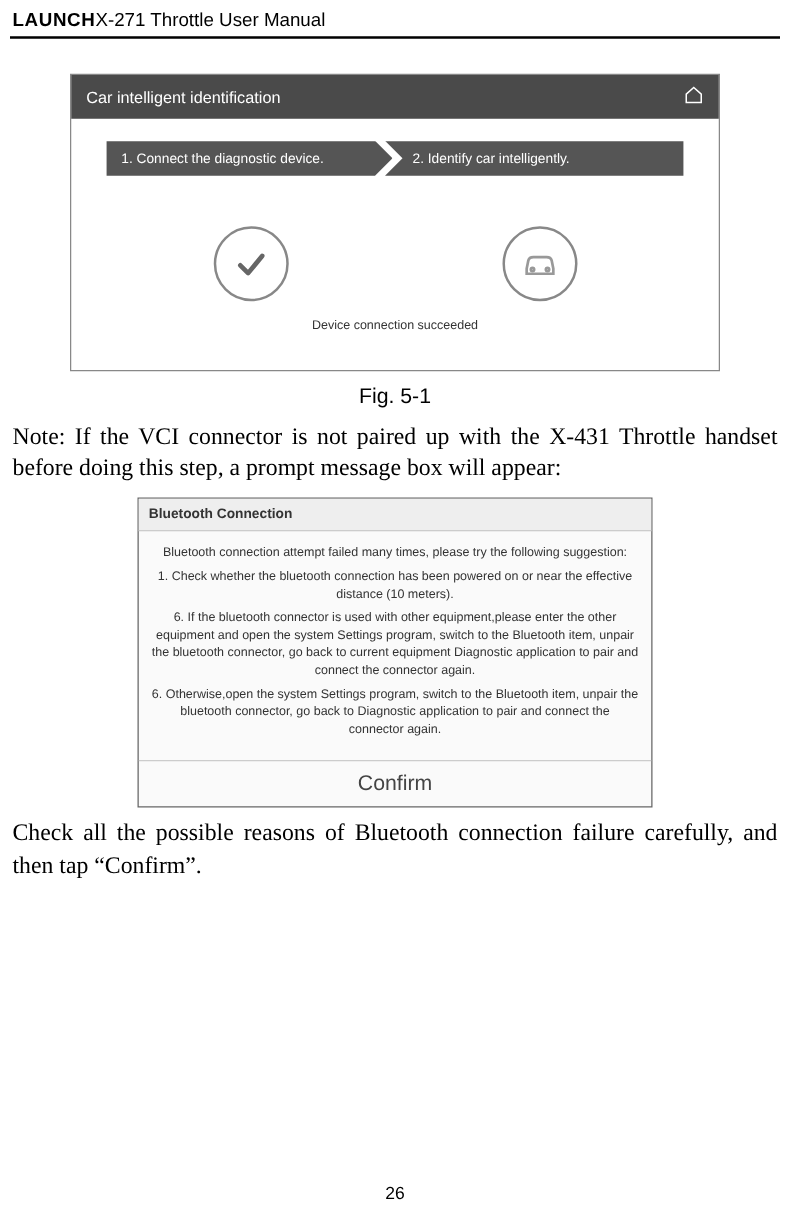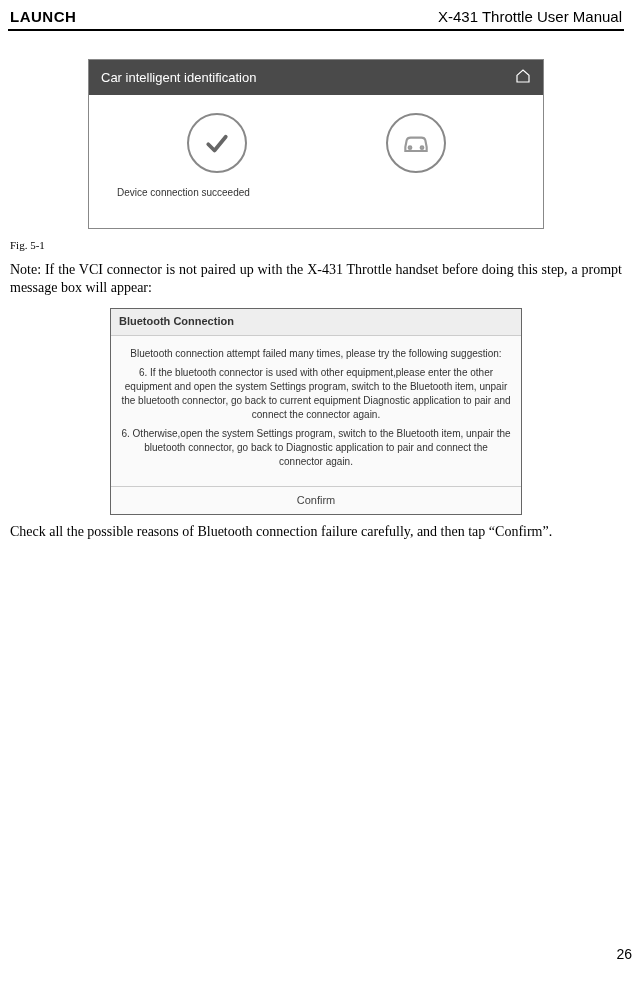--- a/index.html
+++ b/index.html
@@ -1,68 +1,72 @@
 <!DOCTYPE html>
 <html><head>
   <meta charset="utf-8">
   <style>
     * { margin: 0; padding: 0; box-sizing: border-box; }
     body { font-family: Arial, Helvetica, sans-serif; width: 632px; height: 982px; background: #fff; position: relative; }
-    .header { display: flex; justify-content: space-between; padding: 8px 10px 4px; font-size: 15px; }
+    .header { display: flex; padding: 8px 10px 4px; font-size: 15px; }
     .header-left { font-family: Arial, sans-serif; font-weight: bold; letter-spacing: 0.5px; }
     .header-right { font-family: Arial, sans-serif; }
     .header-rule { height: 1.5px; background: #000; margin: 0 8px; }
     .content { padding: 0 10px; }
     
-    .fig1-container { margin: 28px auto 10px; width: 456px; border: 1.5px solid #888; background: #fff; }
+    .fig1-container { margin: 28px auto 10px; width: 520px; border: 1.5px solid #888; background: #fff; }
     .fig1-titlebar { background: #4a4a4a; color: #fff; display: flex; justify-content: space-between; align-items: center; padding: 8px 12px; font-size: 13px; }
     .fig1-home { width: 16px; height: 16px; }
     .fig1-body { padding: 18px 28px 30px; }
     .fig1-steps { display: flex; margin-bottom: 40px; }
     .step { flex: 1; background: #555; color: #fff; font-size: 11px; padding: 8px 12px; position: relative; display: flex; align-items: center; }
     .step1 { clip-path: polygon(0 0, calc(100% - 14px) 0, 100% 50%, calc(100% - 14px) 100%, 0 100%); z-index: 2; margin-right: -6px; }
     .step2 { clip-path: polygon(0 0, 100% 0, 100% 100%, 0 100%, 14px 50%); padding-left: 22px; }
     .fig1-icons { display: flex; justify-content: space-around; margin-bottom: 14px; }
     .icon-box { width: 60px; height: 60px; border: 2px solid #888; border-radius: 50%; display: flex; align-items: center; justify-content: center; }
     .fig1-labels { display: flex; justify-content: space-around; font-size: 10px; color: #333; }
-    .fig1-labels span { flex: 1; text-align: left; }
+    .fig1-labels span { flex: 1; text-align: center; }
     
-    .fig-caption { text-align: left; font-size: 11px; font-family: Liberation Serif, serif; margin: 6px 0 10px; }
+    .fig-caption { text-align: center; font-size: 17px; font-family: Liberation Sans, sans-serif; margin: 6px 0 10px; }
     
-    .body-text { font-family: 'Times New Roman', Times, serif; font-size: 14px; line-height: 1.35; text-align: justify; margin: 6px 0 10px; }
+    .body-text { font-family: 'Times New Roman', Times, serif; font-size: 19px; line-height: 1.35; text-align: justify; margin: 6px 0 10px; }
     
     .fig2-container { margin: 8px auto 8px; width: 412px; border: 1.5px solid #666; background: #fafafa; font-size: 10px; line-height: 1.4; color: #333; }
     .fig2-title { padding: 5px 8px; font-size: 11px; font-weight: bold; background: #eee; border-bottom: 1px solid #ccc; }
     .fig2-body { padding: 6px 10px; }
     .fig2-body p { margin: 5px 0; text-align: center; }
-    .fig2-confirm { text-align: center; padding: 6px 0; border-top: 1px solid #ccc; margin-top: 6px; color: #444; font-size: 11px; }
+    .fig2-confirm { text-align: center; padding: 6px 0; border-top: 1px solid #ccc; margin-top: 6px; color: #444; font-size: 17px; }
     
-    .page-number { position: absolute; bottom: 20px; left: 0; right: 0; text-align: right; font-size: 14px; font-family: Arial, sans-serif; }
+    .page-number { position: absolute; bottom: 20px; left: 0; right: 0; text-align: center; font-size: 14px; font-family: Arial, sans-serif; }
   </style>
 </head>
 <body>
 
 <div class="header">
   <div class="header-left">LAUNCH</div>
-  <div class="header-right">X-431 Throttle User Manual</div>
+  <div class="header-right">X-271 Throttle User Manual</div>
 </div>
 <div class="header-rule"></div>
 
 <div class="content">
 
   <div class="fig1-container">
     <div class="fig1-titlebar">
       <span>Car intelligent identification</span>
       <span>
         <svg class="fig1-home" viewBox="0 0 24 24" fill="none" stroke="#fff" stroke-width="1.8">
           <path d="M3 11 L12 3 L21 11 L21 21 L3 21 Z"></path>
         </svg>
       </span>
     </div>
     <div class="fig1-body">
+      <div class="fig1-steps">
+        <div class="step step1">1. Connect the diagnostic device.</div>
+        <div class="step step2">2. Identify car intelligently.</div>
+      </div>
       <div class="fig1-icons">
         <div class="icon-box">
           <svg width="30" height="30" viewBox="0 0 24 24" fill="none" stroke="#666" stroke-width="3" stroke-linecap="round" stroke-linejoin="round">
               <path d="M5 13 L10 18 L19 7"></path>
             </svg>
         </div>
         <div class="icon-box">
           <svg width="32" height="32" viewBox="0 0 24 24" fill="none" stroke="#999" stroke-width="1.6">
             <path d="M4 15 L5 10 Q5.5 8 8 8 L16 8 Q18.5 8 19 10 L20 15 L20 18 L4 18 Z"></path>
             <circle cx="7.5" cy="15.5" r="1"></circle>
@@ -76,20 +80,21 @@
     </div>
   </div>
   <div class="fig-caption">Fig. 5-1</div>
 
   <p class="body-text">Note: If the VCI connector is not paired up with the X-431 Throttle handset before doing this step, a prompt message box will appear:</p>
 
   <div class="fig2-container">
     <div class="fig2-title">Bluetooth Connection</div>
     <div class="fig2-body">
       <p>Bluetooth connection attempt failed many times, please try the following suggestion:</p>
+      <p>1. Check whether the bluetooth connection has been powered on or near the effective distance (10 meters).</p>
       <p>6. If the bluetooth connector is used with other equipment,please enter the other equipment and open the system Settings program, switch to the Bluetooth item, unpair the bluetooth connector, go back to current equipment Diagnostic application to pair and connect the connector again.</p>
       <p>6. Otherwise,open the system Settings program, switch to the Bluetooth item, unpair the bluetooth connector, go back to Diagnostic application to pair and connect the connector again.</p>
     </div>
     <div class="fig2-confirm">Confirm</div>
   </div>
 
   <p class="body-text">Check all the possible reasons of Bluetooth connection failure carefully, and then tap “Confirm”.</p>
 
 </div>
 

